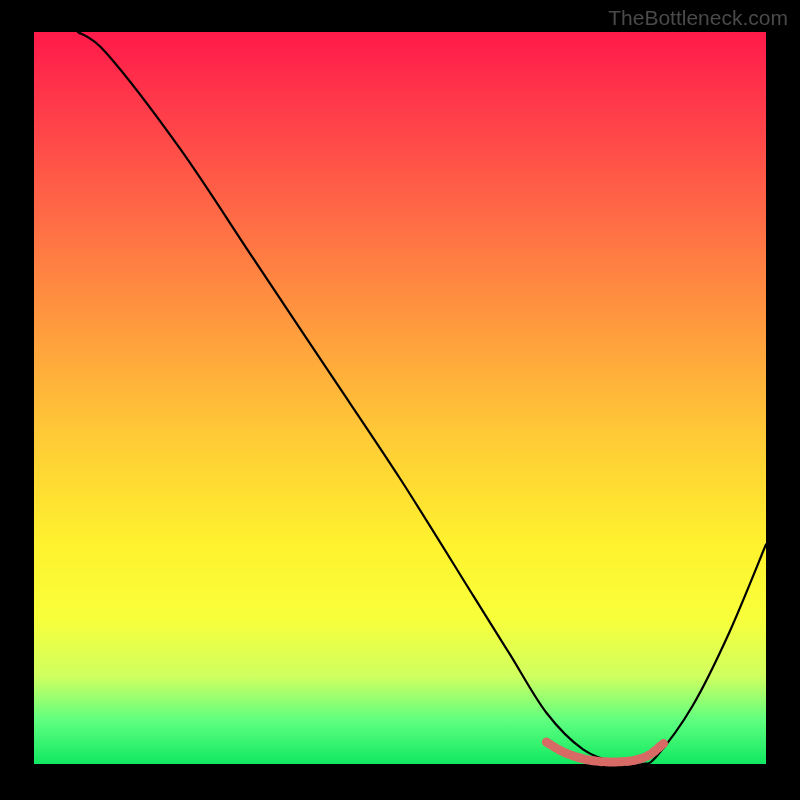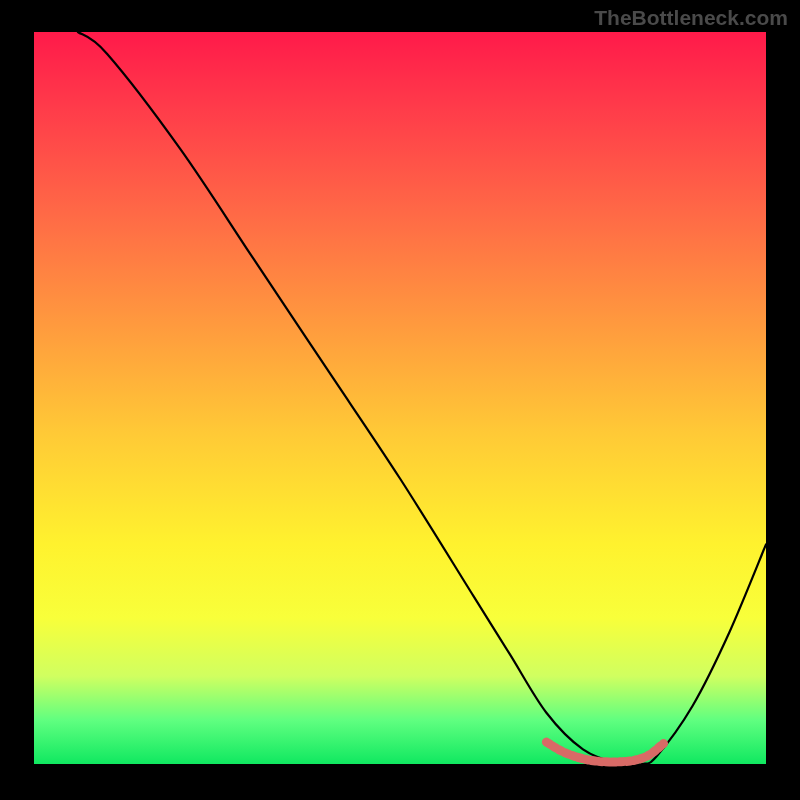--- a/index.html
+++ b/index.html
@@ -9,21 +9,21 @@
     background: #000;
     position: relative;
     font-family: Arial, sans-serif;
   }
   .watermark {
     position: absolute;
     top: 6px;
     right: 12px;
     color: #4a4a4a;
     font-size: 21px;
-    font-weight: bold;
+    font-weight: normal;
     z-index: 10;
   }
   .plot-area {
     position: absolute;
     left: 34px;
     top: 32px;
     width: 732px;
     height: 732px;
     background: linear-gradient(to bottom,
       #ff1a4a 0%,

